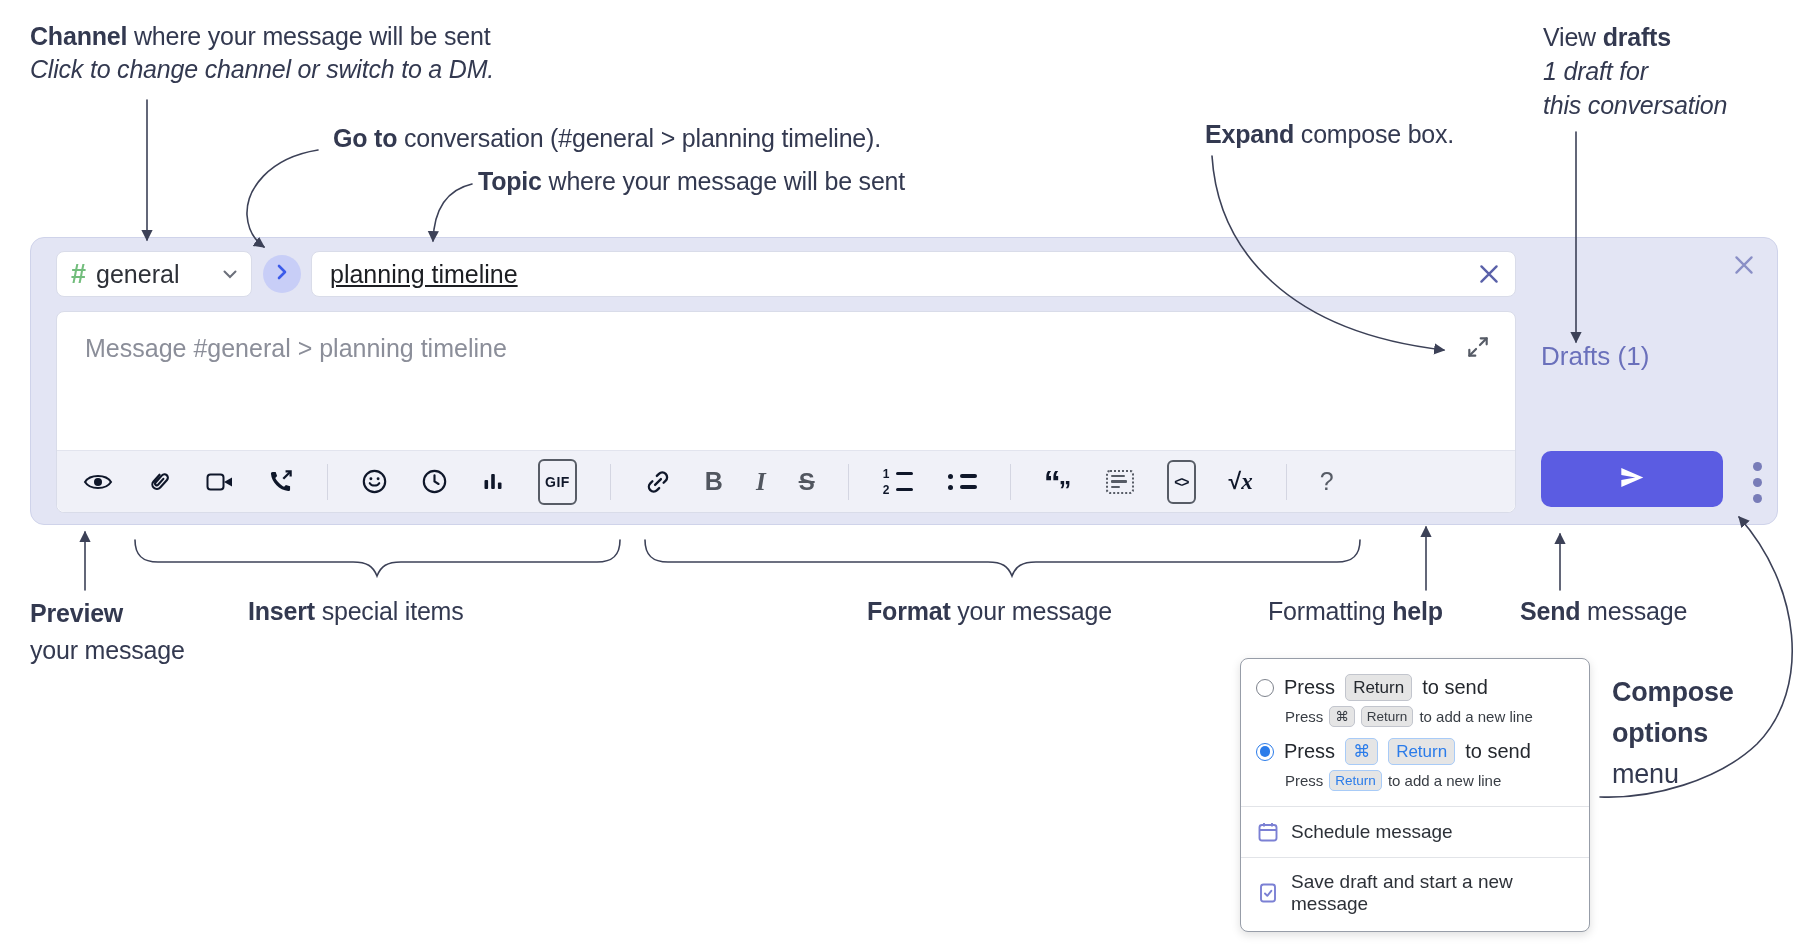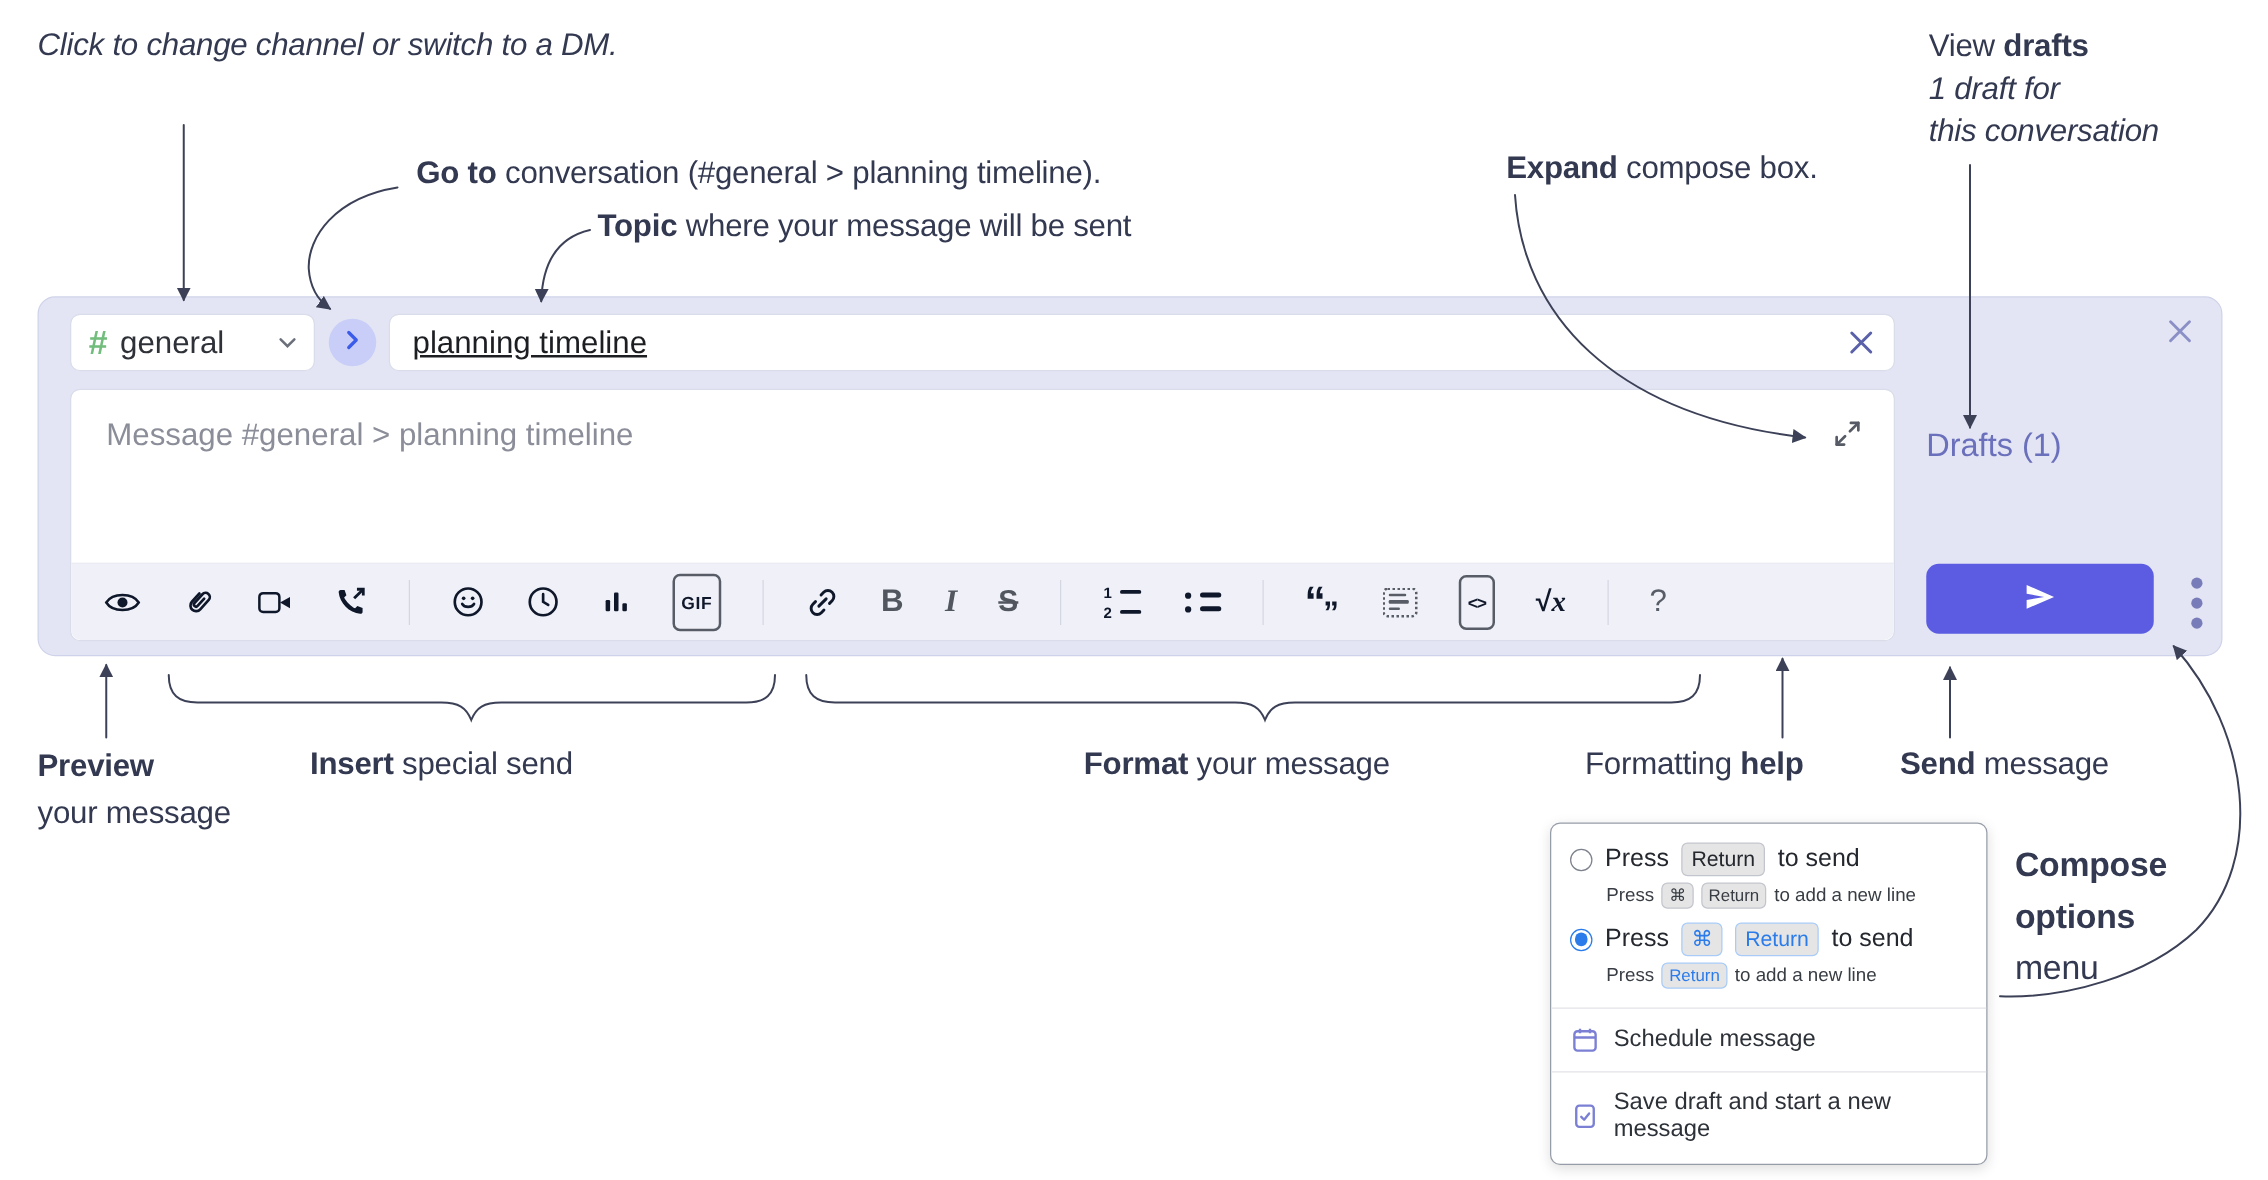--- a/index.html
+++ b/index.html
@@ -71,20 +71,21 @@
   .msep{height:1px;background:#e2e4e8;margin:7px 0;}
   .mitem{display:flex;align-items:center;gap:11px;padding:6px 15px;font-size:19px;color:#2d3138;cursor:pointer;}
   .mitem .mic{color:#7b80d4;display:flex;flex:none;}
 </style>
 </head>
 <body>
 
 <div class="stage">
 
   <div class="ann" style="left:30px;top:20px;">
+    <div><span class="b">Channel</span><span> where your message will be sent</span></div>
     <div class="i">Click to change channel or switch to a DM.</div>
   </div>
   <div class="ann" style="left:333px;top:122px;">
     <span class="b">Go to</span><span> conversation (#general &gt; planning timeline).</span>
   </div>
   <div class="ann" style="left:478px;top:165px;">
     <span class="b">Topic</span><span> where your message will be sent</span>
   </div>
   <div class="ann" style="left:1205px;top:118px;">
     <span class="b">Expand</span><span> compose box.</span>
@@ -262,21 +263,21 @@
         <i></i>
         <i></i>
       </span>
   </div>
 
   <div class="ann" style="left:30px;top:595px;line-height:37px;">
     <div class="b">Preview</div>
     <div>your message</div>
   </div>
   <div class="ann" style="left:248px;top:595px;">
-    <span class="b">Insert</span><span> special send</span>
+    <span class="b">Insert</span><span> special items</span>
   </div>
   <div class="ann" style="left:867px;top:595px;">
     <span class="b">Format</span><span> your message</span>
   </div>
   <div class="ann" style="left:1268px;top:595px;">
     <span>Formatting </span><span class="b">help</span>
   </div>
   <div class="ann" style="left:1520px;top:595px;">
     <span class="b">Send</span><span> message</span>
   </div>

